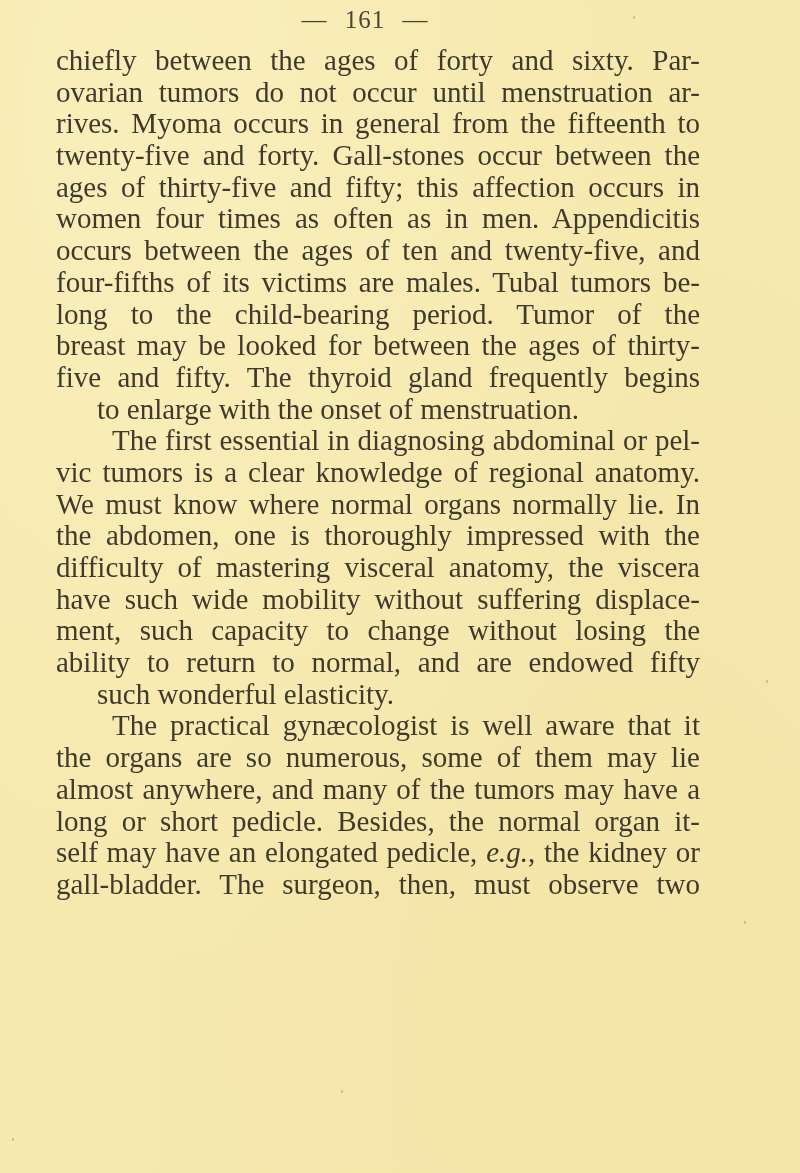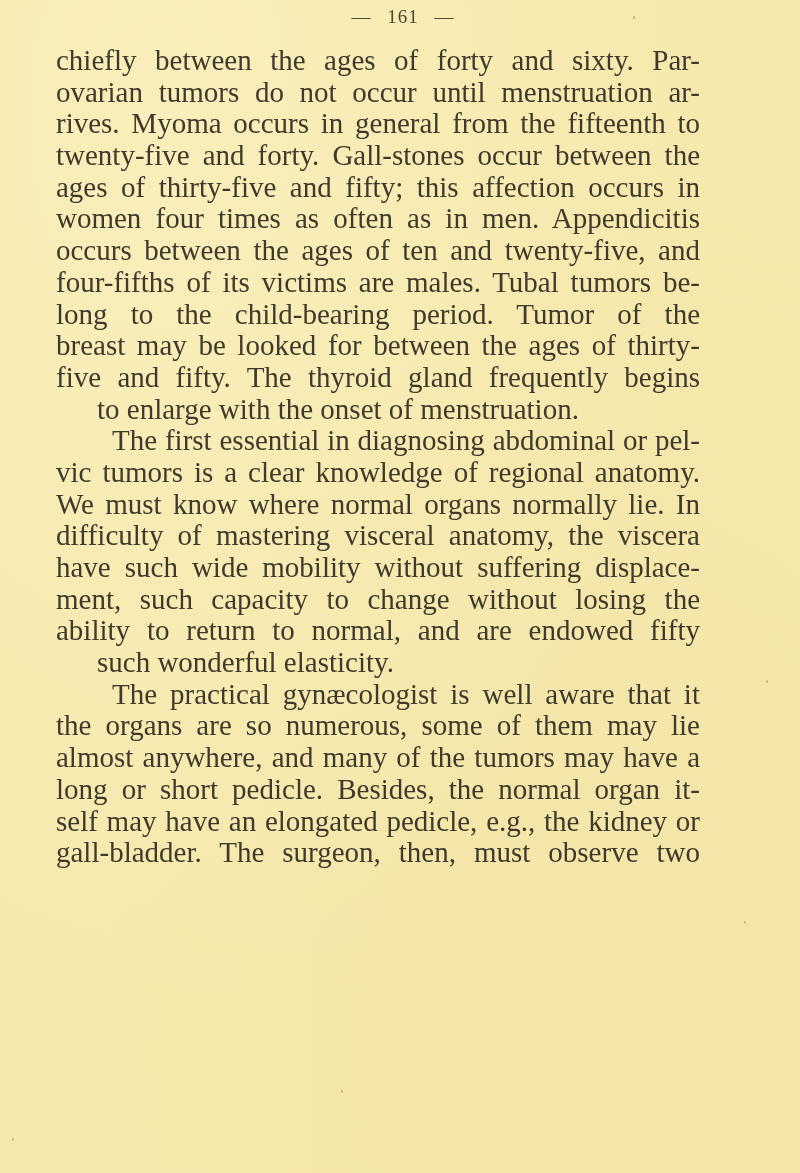--- a/index.html
+++ b/index.html
@@ -17,24 +17,23 @@
       position: relative;
       font-family: "Liberation Serif", "DejaVu Serif", serif;
       color: #3f3a2c;
     }
     .page-header {
       position: absolute;
       top: 6px;
       left: 0;
       width: 730px;
       text-align: center;
-      font-size: 19px;
+      font-size: 25px;
       letter-spacing: 1px;
       color: #4a4433;
-      padding-left: 38px;
     }
     .page-header .dash {
       display: inline-block;
       margin: 0 10px;
     }
     .body-text {
       position: absolute;
       top: 45px;
       left: 56px;
       width: 644px;
@@ -49,20 +48,21 @@
       height: 31.7px;
     }
     .line.last {
       text-align-last: left;
       margin-left: 41px;
     }
     .line.indent {
       padding-left: 56px;
     }
     .italic {
+      font-style: italic;
       margin-top: 35px;
     }
     .speck {
       position: absolute;
       width: 2px;
       height: 3px;
       background: #b8a778;
       border-radius: 1px;
       opacity: 0.7;
     }
@@ -90,20 +90,21 @@
     <span class="line">long to the child-bearing period. Tumor of the</span>
     <span class="line">breast may be looked for between the ages of thirty-</span>
     <span class="line">five and fifty. The thyroid gland frequently begins</span>
     <span class="line last">to enlarge with the onset of menstruation.</span>
   </div>
 
   <div>
     <span class="line indent">The first essential in diagnosing abdominal or pel-</span>
     <span class="line">vic tumors is a clear knowledge of regional anatomy.</span>
     <span class="line">We must know where normal organs normally lie. In</span>
+    <span class="line">the abdomen, one is thoroughly impressed with the</span>
     <span class="line">difficulty of mastering visceral anatomy, the viscera</span>
     <span class="line">have such wide mobility without suffering displace-</span>
     <span class="line">ment, such capacity to change without losing the</span>
     <span class="line">ability to return to normal, and are endowed fifty</span>
     <span class="line last">such wonderful elasticity.</span>
   </div>
 
   <div>
     <span class="line indent">The practical gynæcologist is well aware that it</span>
     <span class="line">the organs are so numerous, some of them may lie</span>

